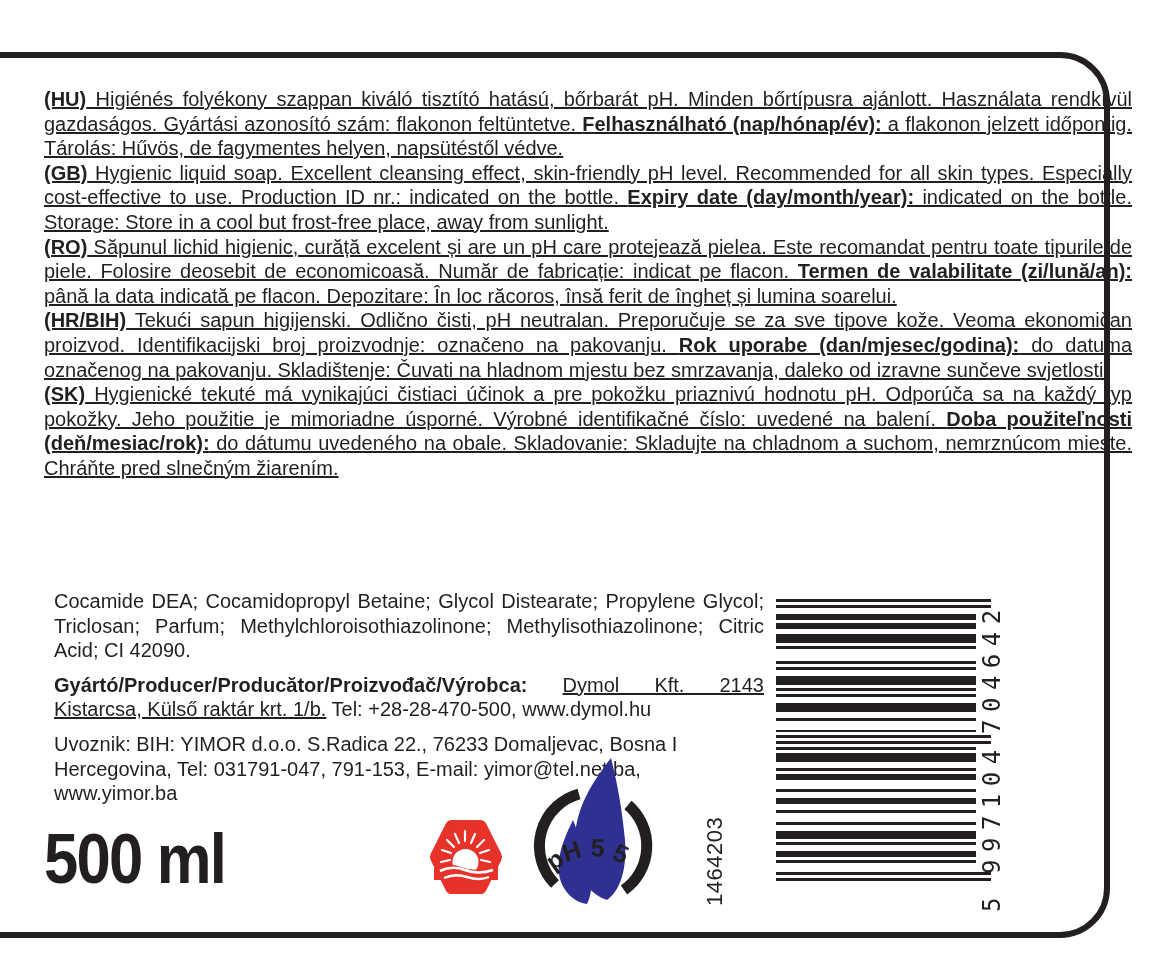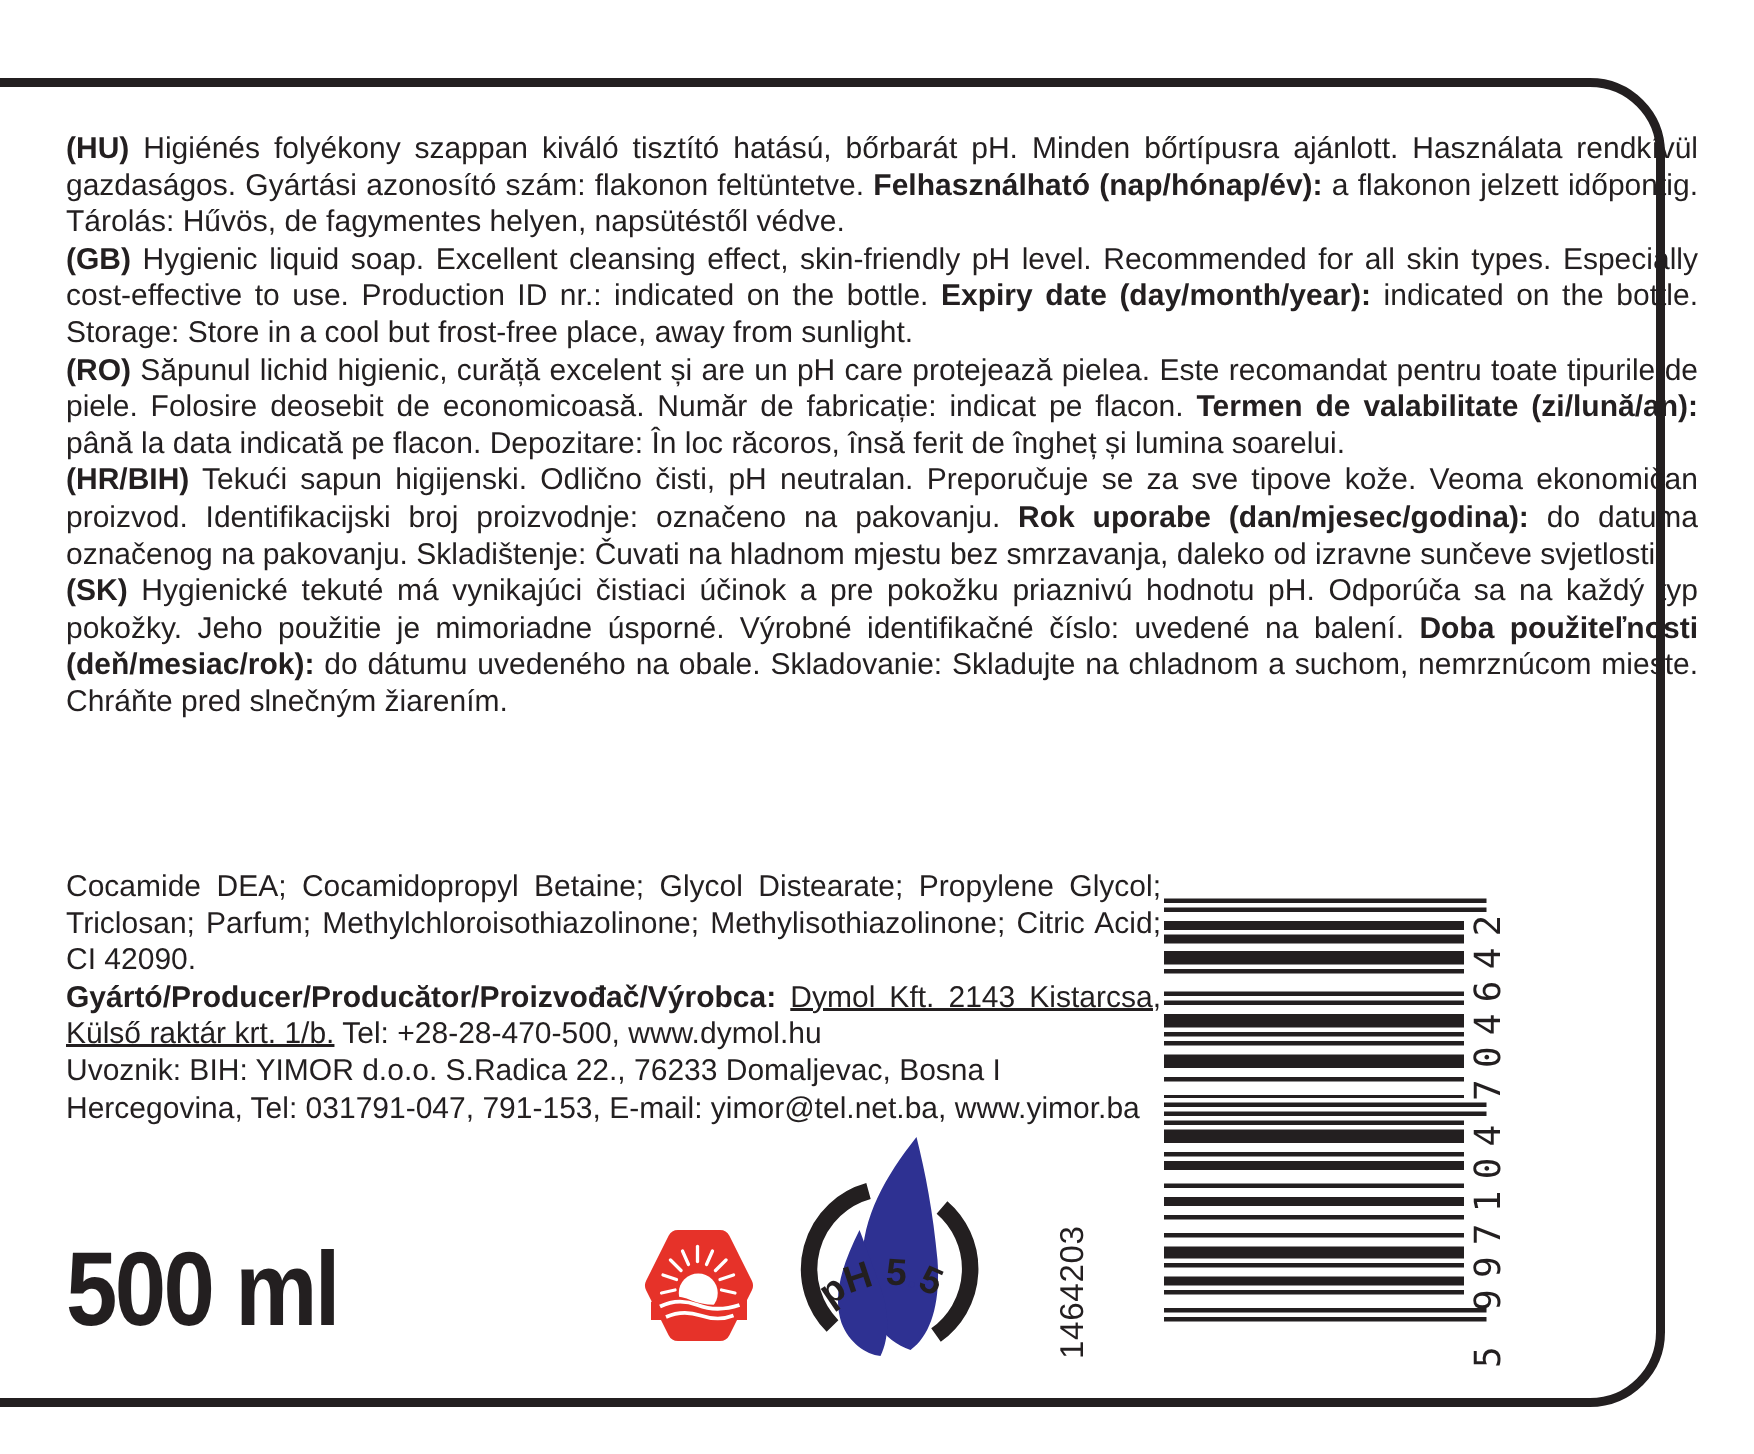--- a/index.html
+++ b/index.html
@@ -2,24 +2,24 @@
 <html><head>
 <meta charset="utf-8">
 <style>
   html,body{margin:0;padding:0;background:#fff;}
   .stage{position:relative;width:1169px;height:969px;background:#ffffff;overflow:hidden;
          font-family:"Liberation Sans",sans-serif;color:#231f20;}
   .label-border{position:absolute;left:-80px;top:52px;width:1190px;height:886px;
                 border:6px solid #231f20;border-radius:50px;box-sizing:border-box;}
   .text-wide{position:absolute;left:44px;top:87px;width:1088px;
              font-size:20px;line-height:24.6px;text-align:justify;}
-  .text-wide p{margin:0;}
+  .text-wide p{margin:0;text-decoration:underline;}
   .text-narrow{position:absolute;left:44px;top:579px;width:730px;
                font-size:20px;line-height:24.6px;}
-  .text-narrow p{margin:0;}
+  .text-narrow p{margin:10px;}
   .just{text-align:justify;}
   .jlast{text-align-last:justify;}
   .rich .b{font-weight:700;}
   .rich .u{text-decoration:underline;}
   .made-in{position:absolute;left:44px;top:781px;font-size:28px;font-weight:700;line-height:1.1;}
   .volume{position:absolute;left:44px;top:824px;font-size:70px;font-weight:700;letter-spacing:-2px;
           line-height:1;transform:scaleX(.88);transform-origin:0 0;}
   
   .code-wrap{position:absolute;left:702px;top:818px;width:28px;height:88px;}
   .code-inner{width:88px;height:28px;transform:rotate(-90deg) translate(-88px,0);

